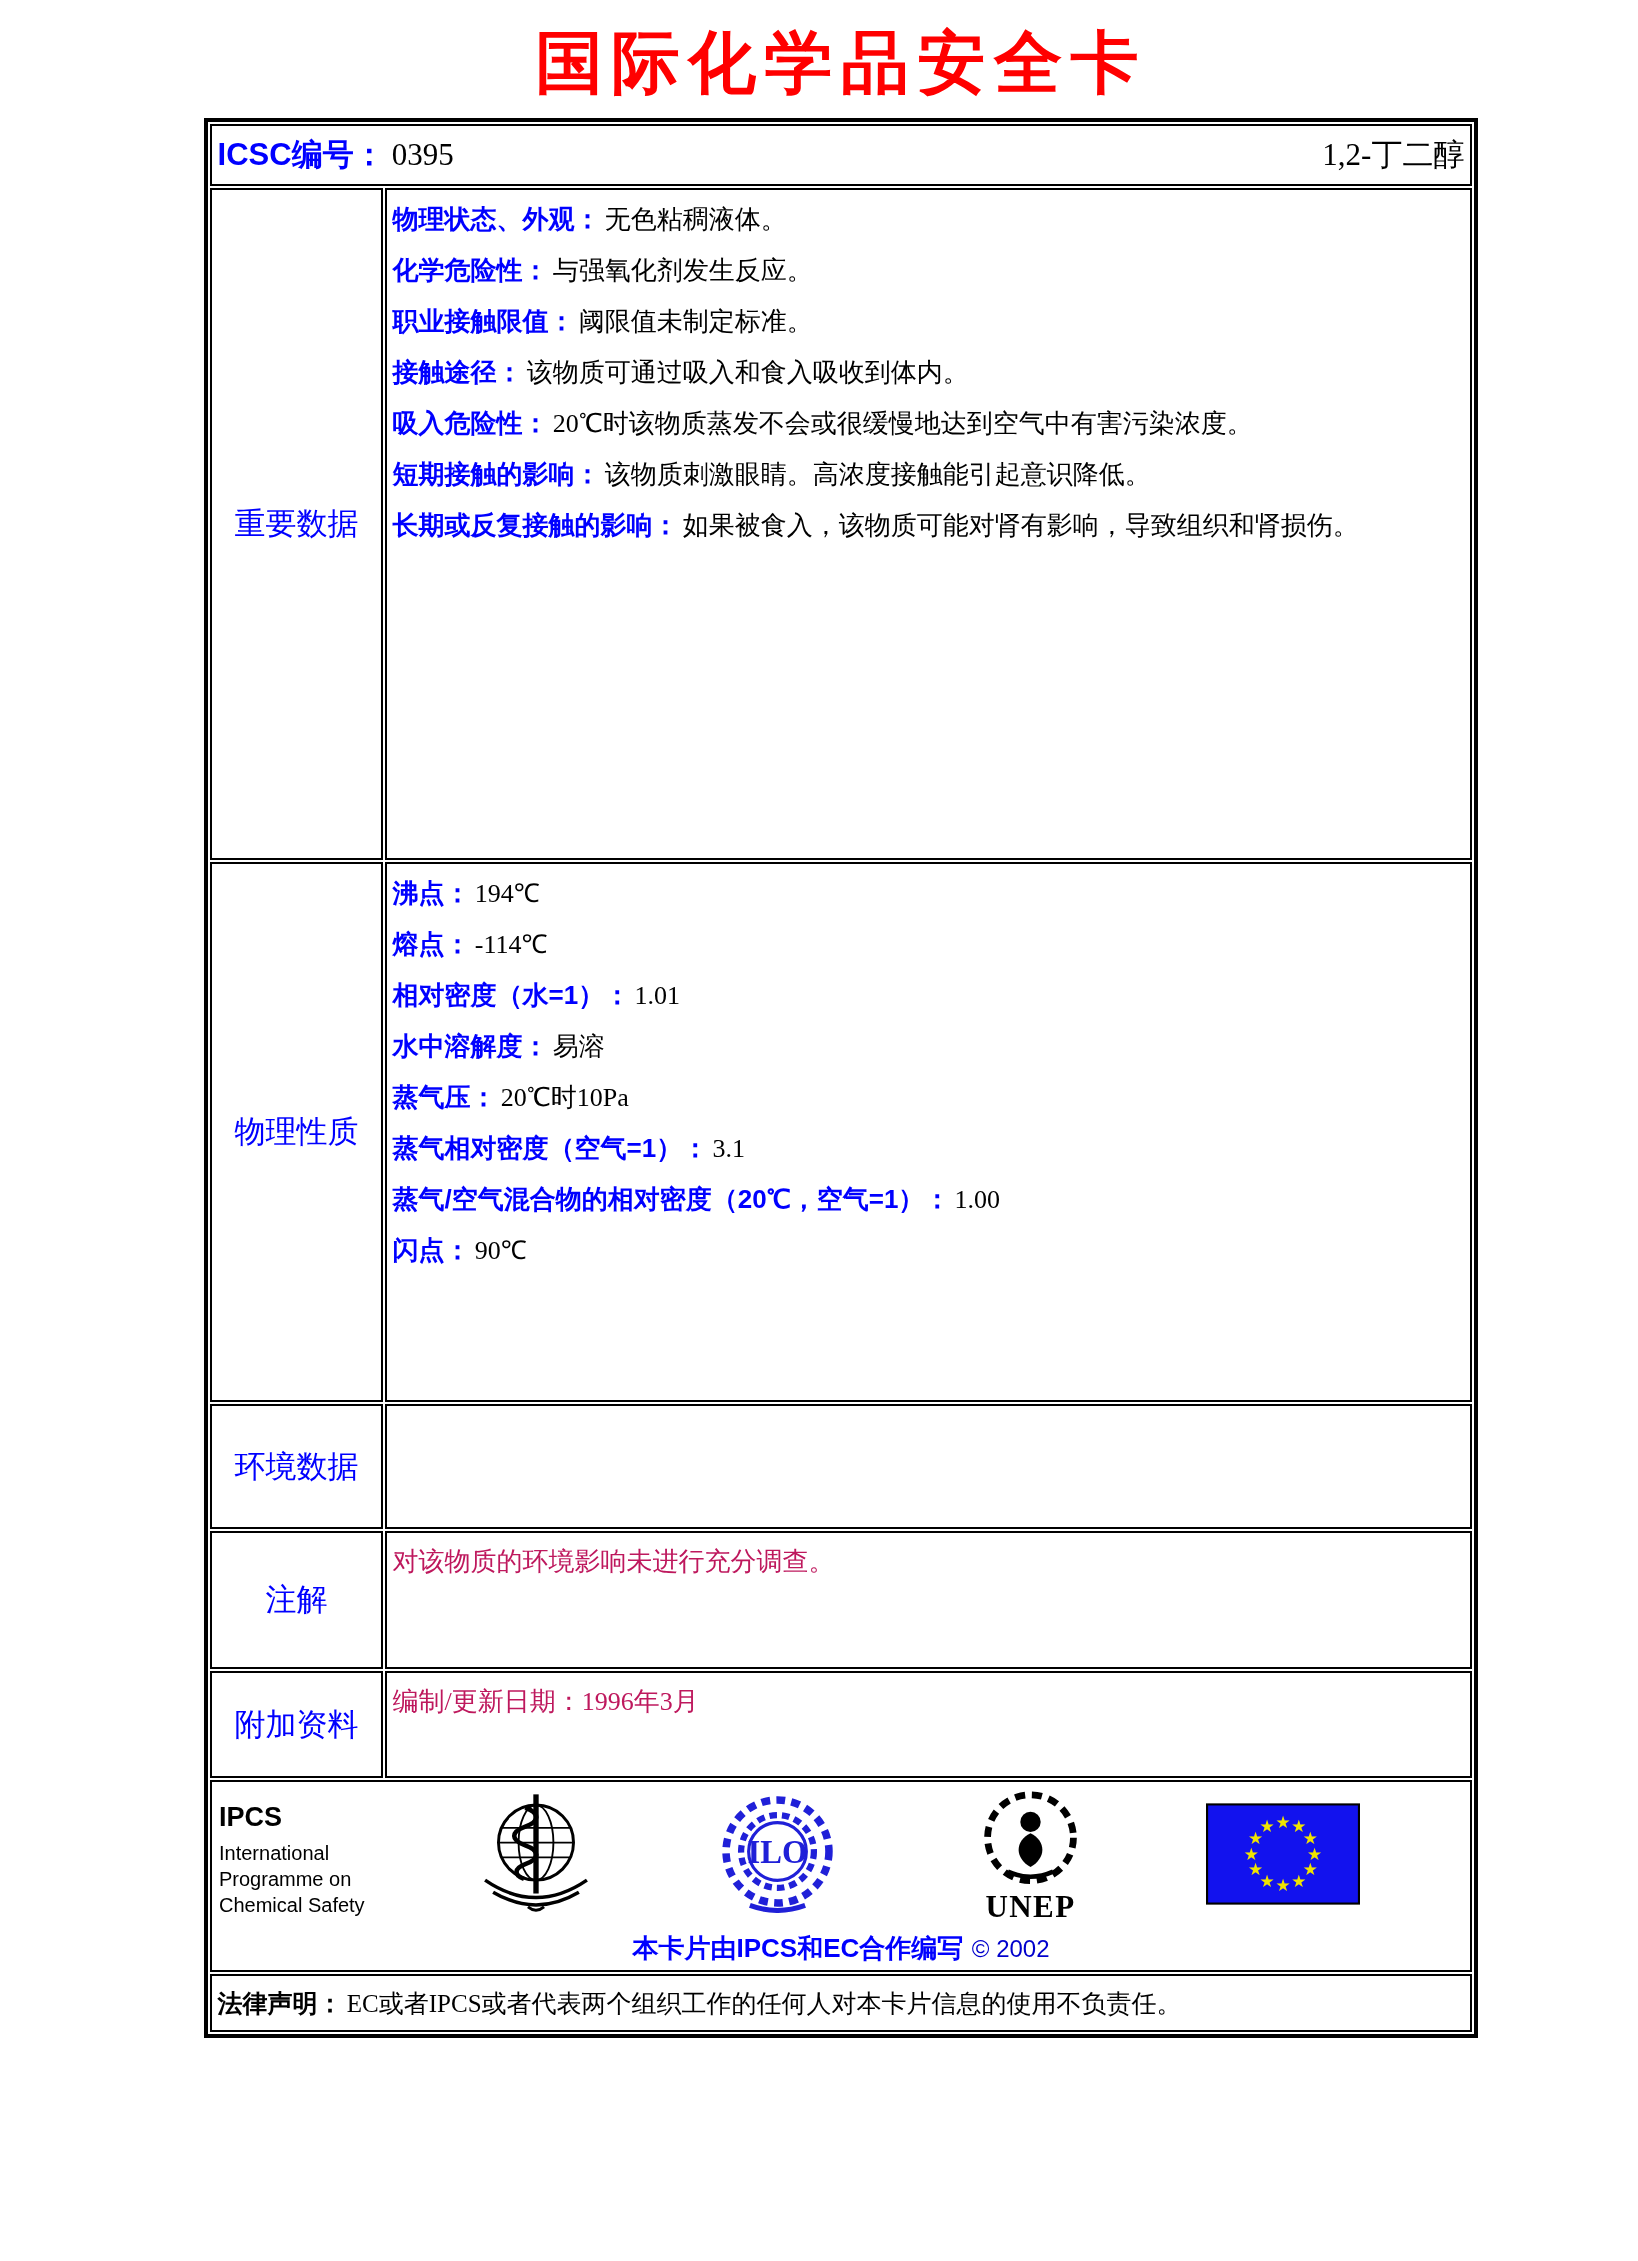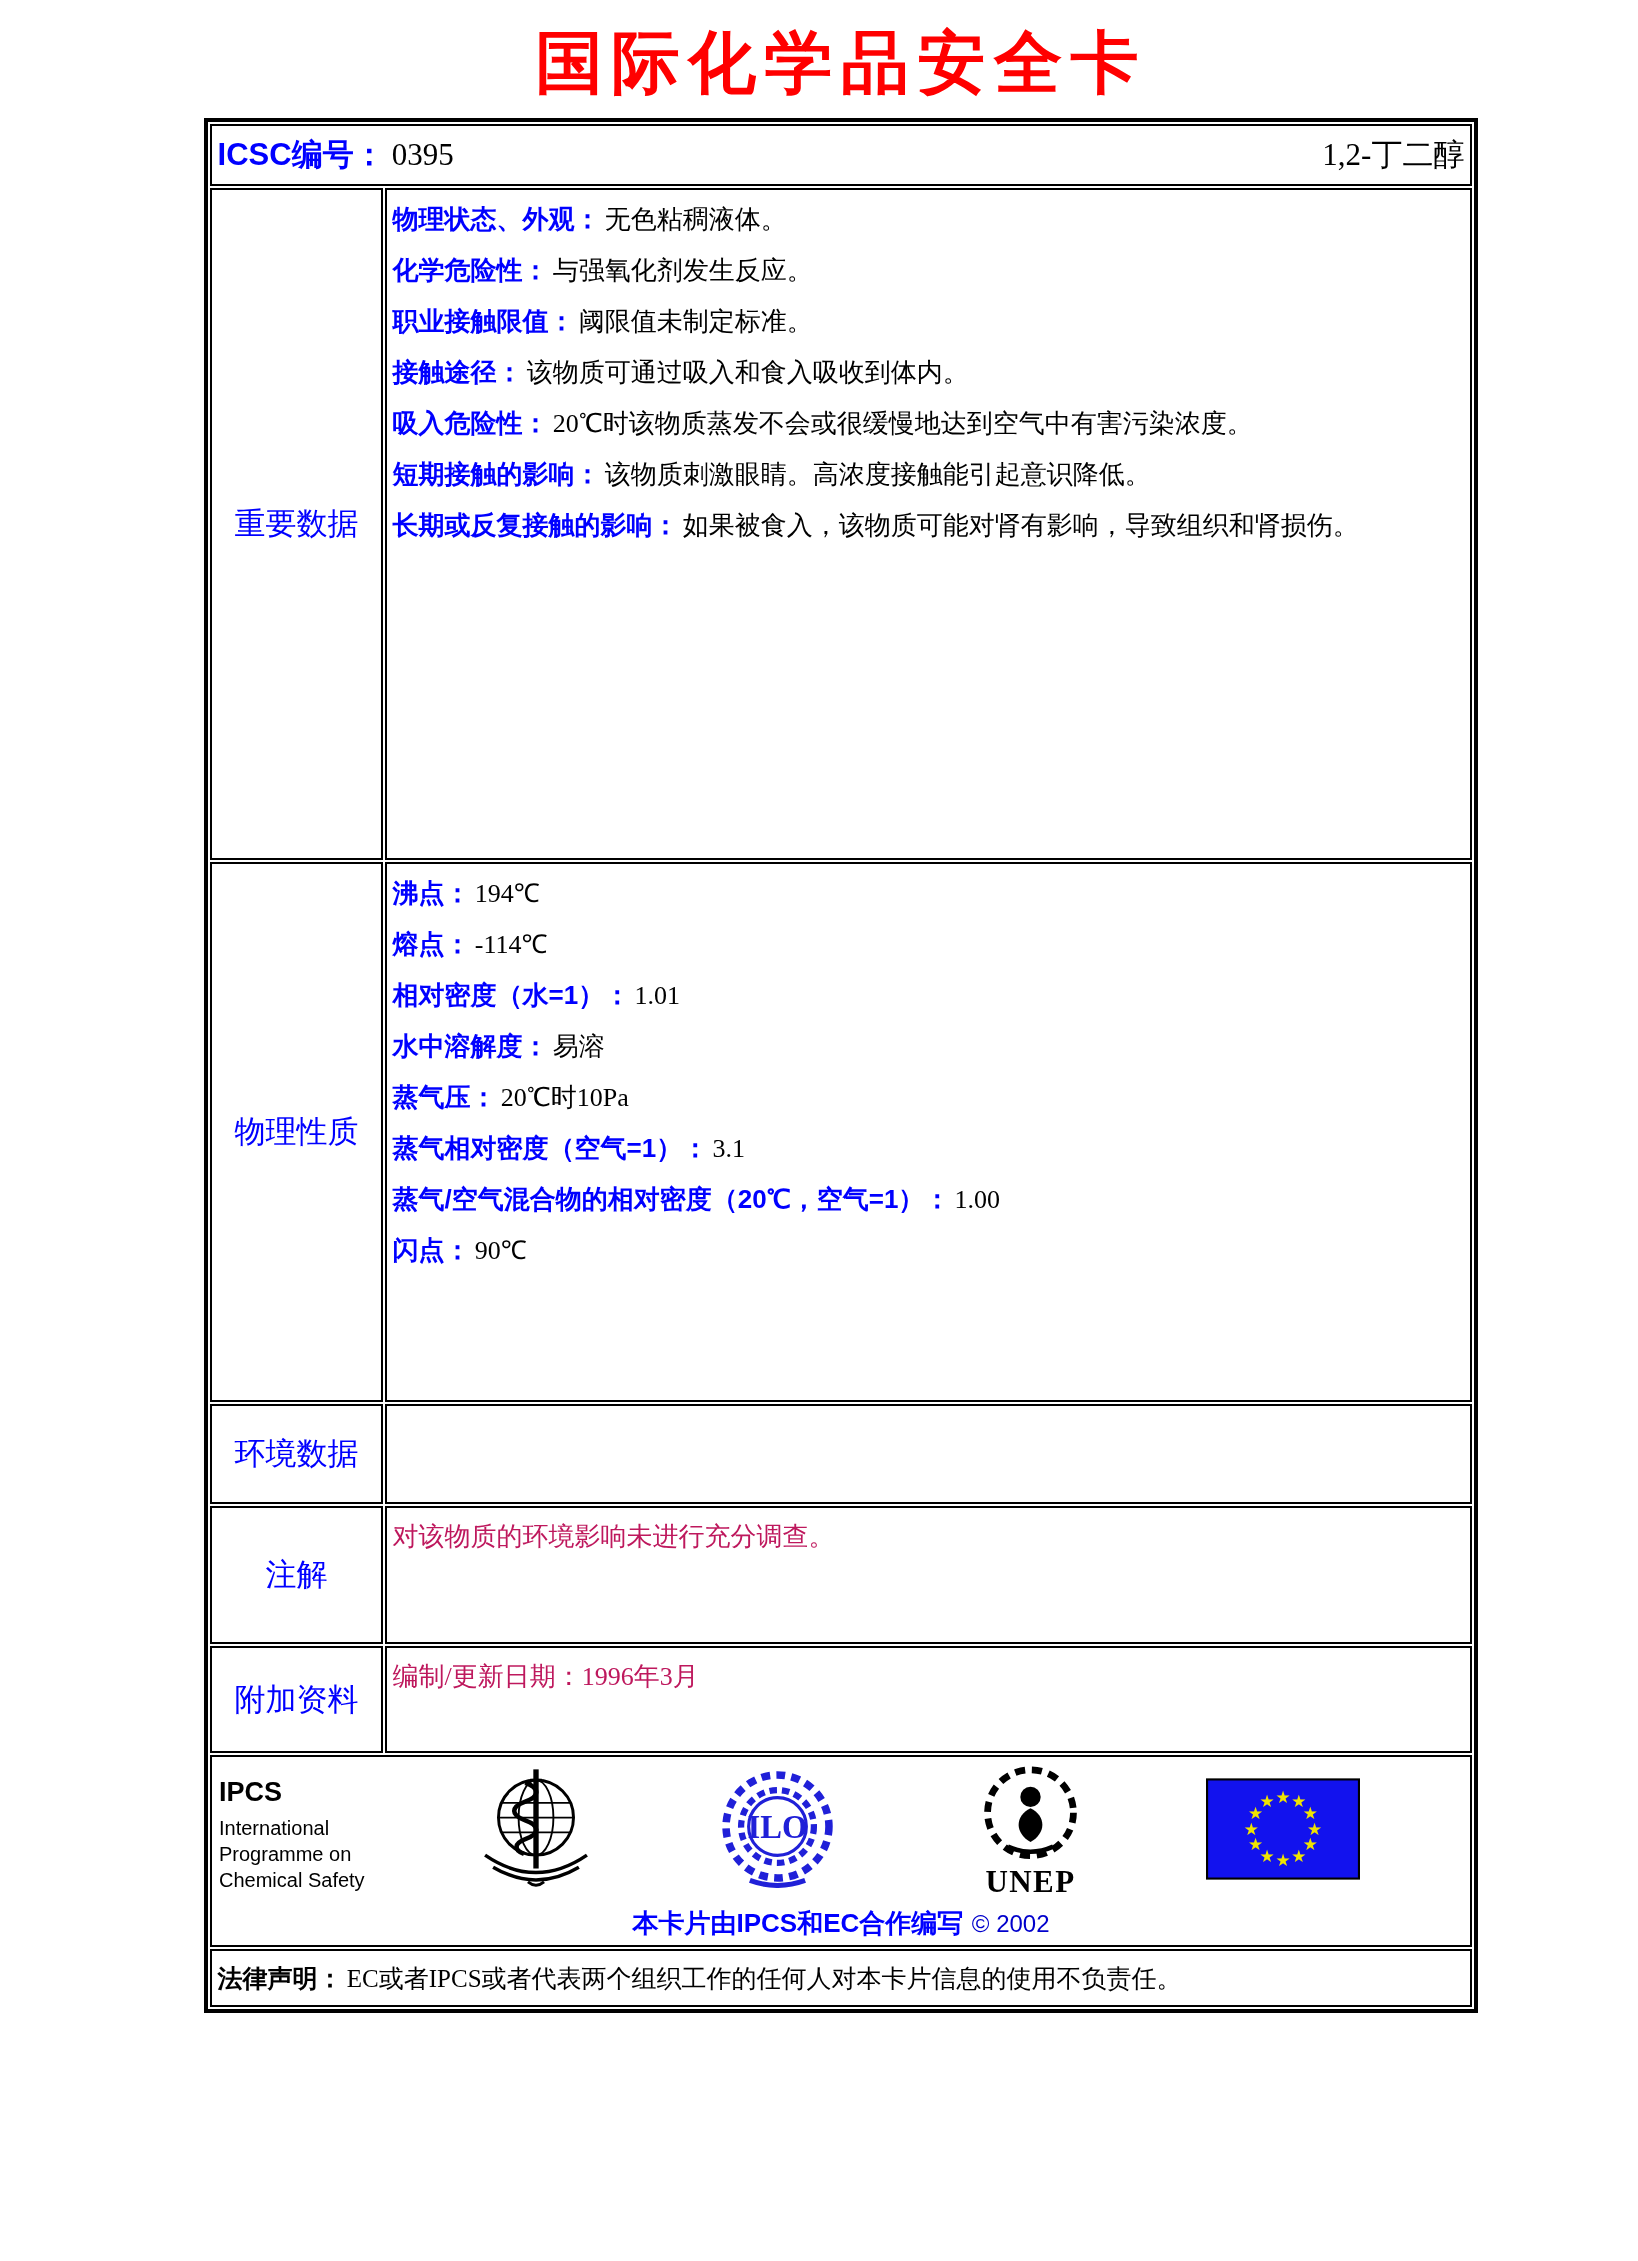--- a/index.html
+++ b/index.html
@@ -21,21 +21,21 @@
     width:1274px; table-layout:fixed;
     border:4.2px solid #000; border-collapse:separate; border-spacing:2.8px;
     background:#fff;
   }
   td { border:2.1px solid #000; background:#fff; vertical-align:top; overflow:hidden; }
   col.c-label { width:173px; }
   
   .h-head td { height:62px; }
   .h-imp  td { height:672px; }
   .h-phys td { height:540px; }
-  .h-env  td { height:100px; }
+  .h-env  td { height:125px; }
   .h-note td { height:138px; }
   .h-add  td { height:107px; }
   .h-logo td { height:192px; }
   .h-leg  td { height:58px; }
 
   .head-cell { vertical-align:middle; padding:0 5.6px; }
   .head-flex { display:flex; justify-content:space-between; align-items:center; }
   .head-left  { font-size:31px; white-space:nowrap; }
   .head-left .lbl { font-family:"Liberation Sans", sans-serif; color:#0000ff; font-weight:bold; }
   .head-left .num { font-family:"Liberation Serif", serif; color:#000; margin-left:7px; }

